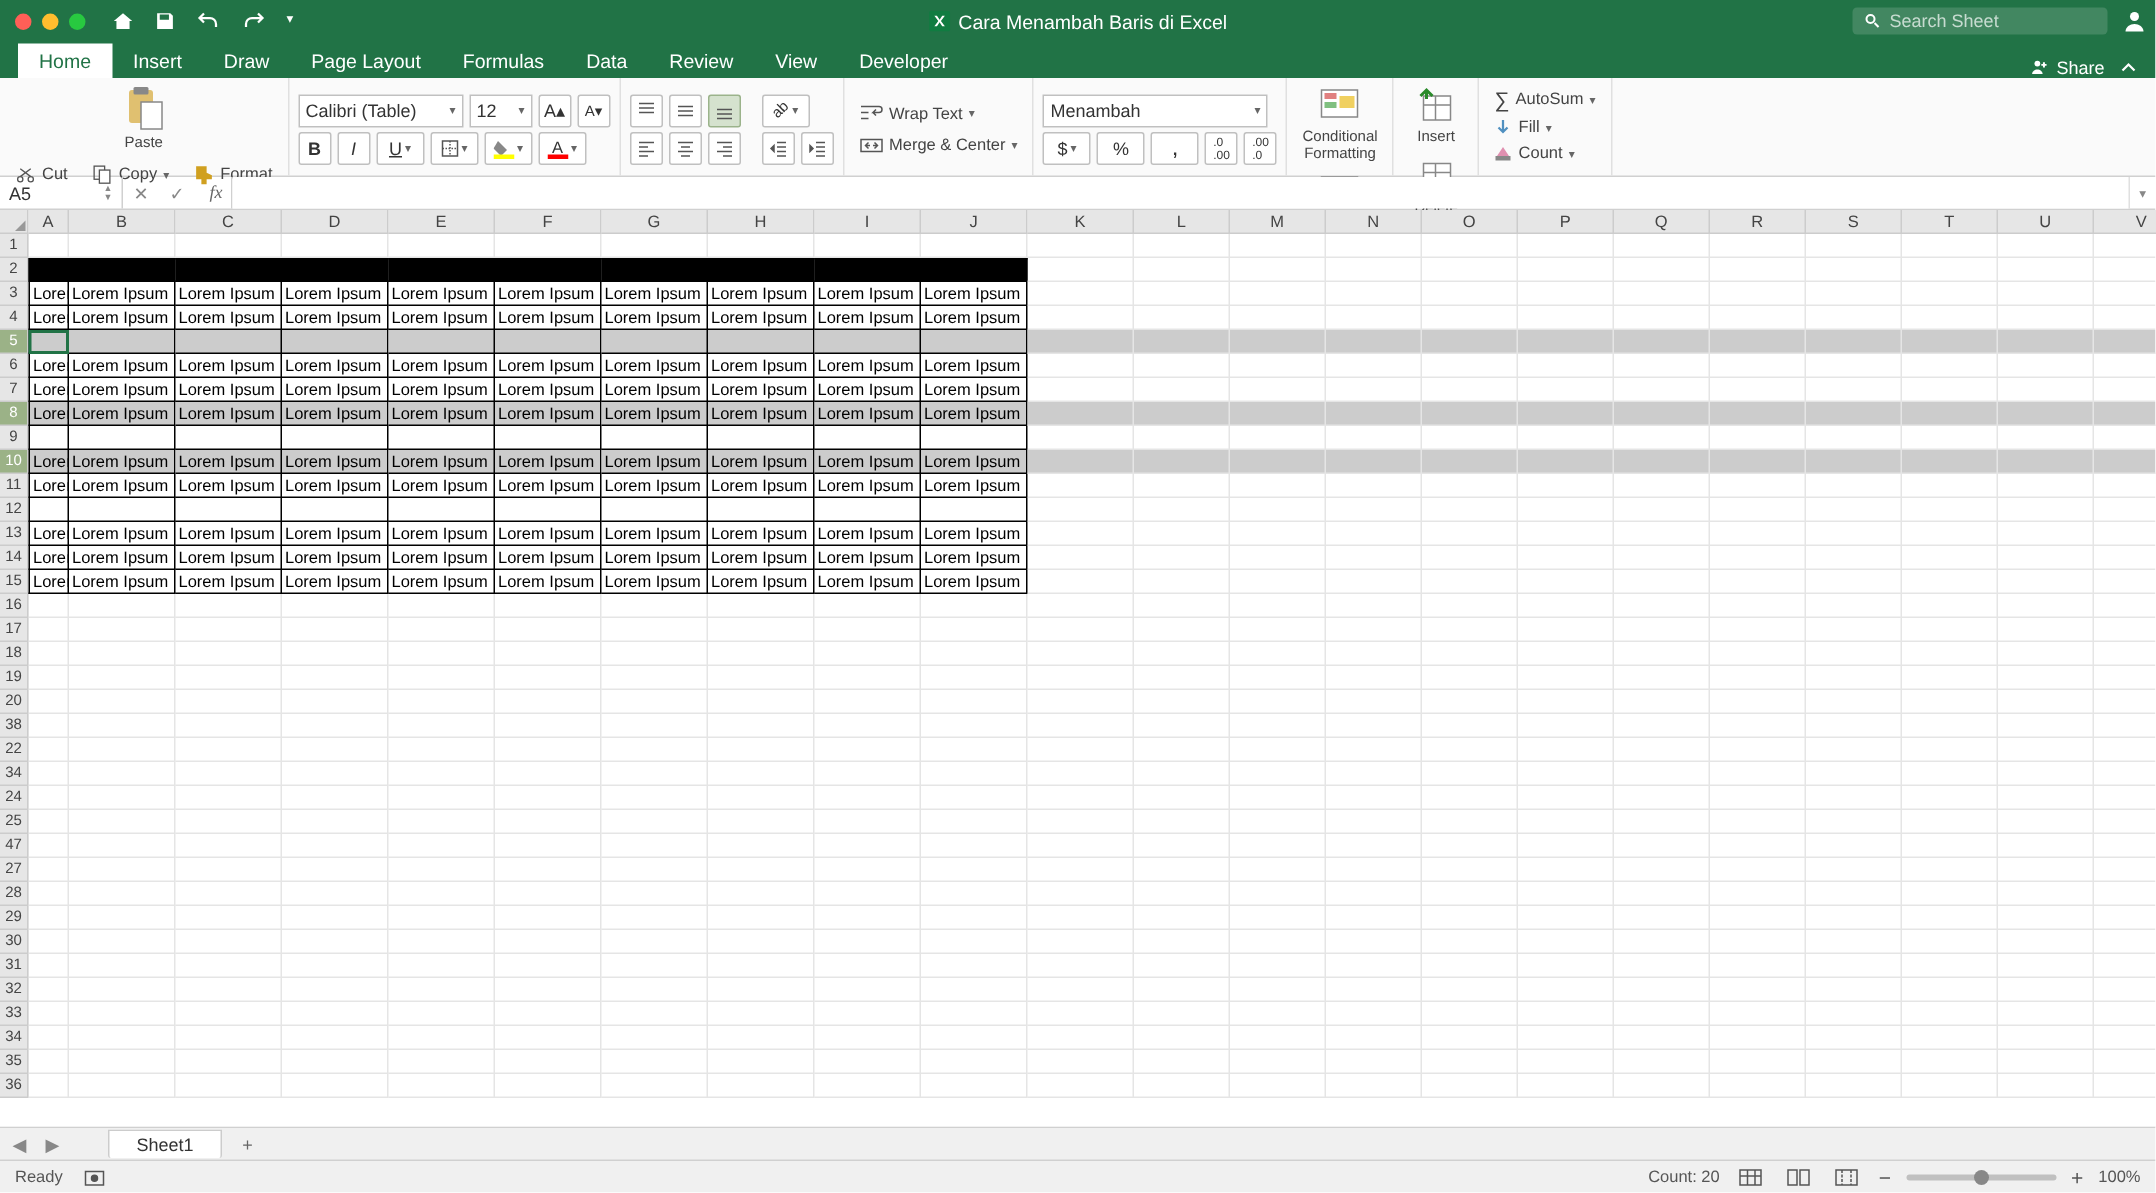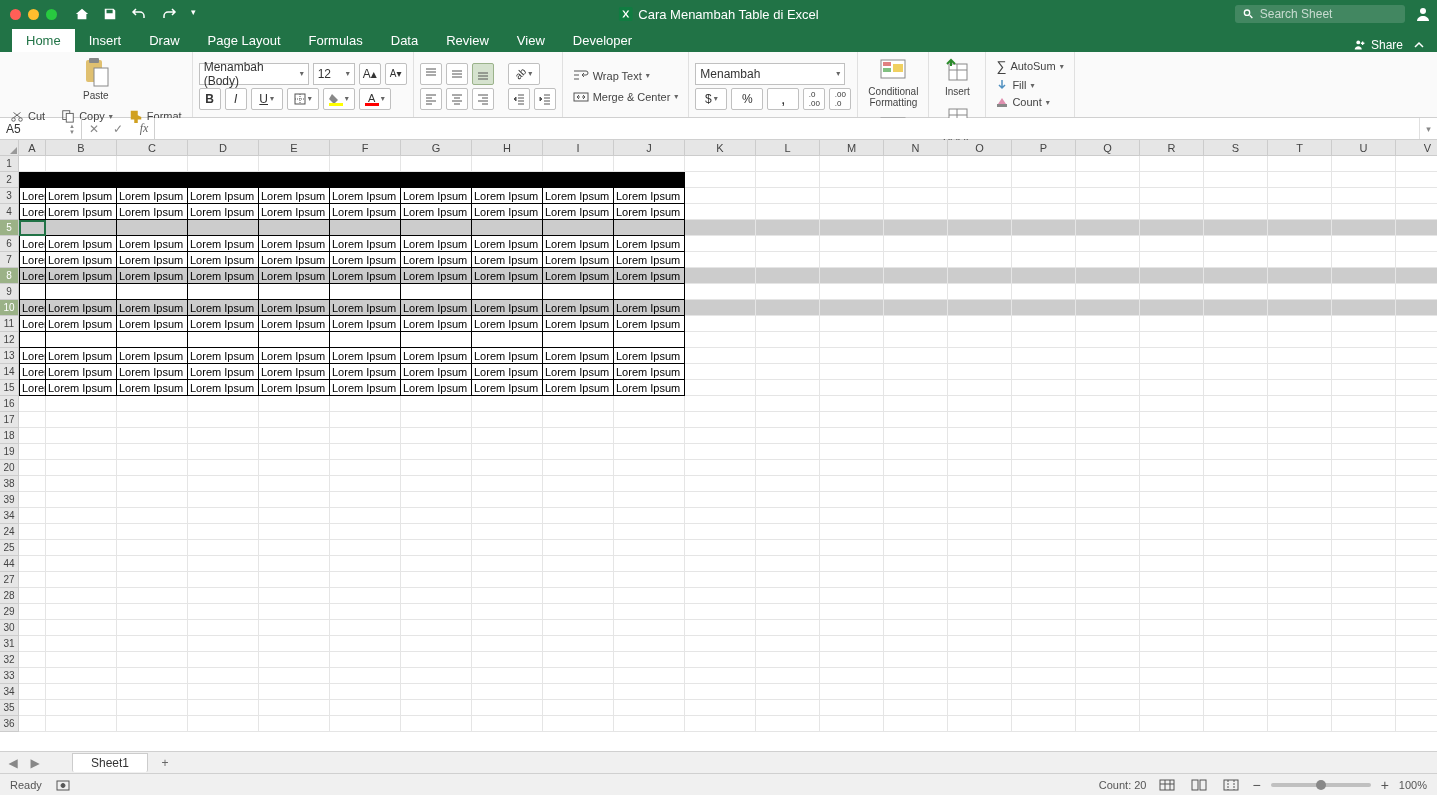--- a/index.html
+++ b/index.html
@@ -111,21 +111,21 @@
           <path d="M11 2l3 3-3 3M14 5H7a4 4 0 00-4 4v2"></path>
         </svg>
       </span>
     <span style="font-size:9px;">▾</span>
   </div>
   <div class="doc-title">
     <svg width="14" height="14" viewBox="0 0 16 16">
         <rect width="16" height="16" fill="#107c41" rx="2"></rect>
         <path d="M4 4l3 4-3 4h2l2-3 2 3h2l-3-4 3-4h-2L8 7 6 4z" fill="#fff"></path>
       </svg>
-    <span>Cara Menambah Table di Excel</span>
+    <span>Cara Menambah Baris di Excel</span>
   </div>
   <div class="search-area">
     <div class="search-box">
       <svg width="12" height="12" viewBox="0 0 16 16" fill="none" stroke="#fff" stroke-width="2">
           <circle cx="6" cy="6" r="4"></circle>
           <path d="M10 10l4 4"></path>
         </svg>
       <input placeholder="Search Sheet" style="">
     </div>
     <span>
@@ -200,21 +200,21 @@
             <span>Format</span>
           </div>
       </div>
     </div>
   </div>
 
   <div class="group">
     <div class="gcontent">
       <div class="row">
         <div class="combo" style="width:110px;">
-            <span style="flex:1;">Menambah (Body)</span>
+            <span style="flex:1;">Calibri (Table)</span>
             <span class="dd">▾</span>
           </div>
         <div class="combo" style="width:42px;">
             <span style="flex:1;">12</span>
             <span class="dd">▾</span>
           </div>
         <div class="sq">
             <span style="font-size:12px;">A▴</span>
           </div>
         <div class="sq">
@@ -1047,21 +1047,21 @@
         <div class="cell outside" style="width: 64px;"></div>
         <div class="cell outside" style="width: 64px;"></div>
         <div class="cell outside" style="width: 64px;"></div>
         <div class="cell outside" style="width: 64px;"></div>
         <div class="cell outside" style="width: 64px;"></div>
         <div class="cell outside" style="width: 64px;"></div>
         <div class="cell outside" style="width: 64px;"></div>
         <div class="cell outside" style="width: 64px;"></div>
       </div>
       <div class="row-g">
-        <div class="rh">39</div>
+        <div class="rh">22</div>
         <div class="cell" style="width: 27px;"></div>
         <div class="cell" style="width: 71px;"></div>
         <div class="cell" style="width: 71px;"></div>
         <div class="cell" style="width: 71px;"></div>
         <div class="cell" style="width: 71px;"></div>
         <div class="cell" style="width: 71px;"></div>
         <div class="cell" style="width: 71px;"></div>
         <div class="cell" style="width: 71px;"></div>
         <div class="cell" style="width: 71px;"></div>
         <div class="cell" style="width: 71px;"></div>
@@ -1147,21 +1147,21 @@
         <div class="cell outside" style="width: 64px;"></div>
         <div class="cell outside" style="width: 64px;"></div>
         <div class="cell outside" style="width: 64px;"></div>
         <div class="cell outside" style="width: 64px;"></div>
         <div class="cell outside" style="width: 64px;"></div>
         <div class="cell outside" style="width: 64px;"></div>
         <div class="cell outside" style="width: 64px;"></div>
         <div class="cell outside" style="width: 64px;"></div>
       </div>
       <div class="row-g">
-        <div class="rh">44</div>
+        <div class="rh">47</div>
         <div class="cell" style="width: 27px;"></div>
         <div class="cell" style="width: 71px;"></div>
         <div class="cell" style="width: 71px;"></div>
         <div class="cell" style="width: 71px;"></div>
         <div class="cell" style="width: 71px;"></div>
         <div class="cell" style="width: 71px;"></div>
         <div class="cell" style="width: 71px;"></div>
         <div class="cell" style="width: 71px;"></div>
         <div class="cell" style="width: 71px;"></div>
         <div class="cell" style="width: 71px;"></div>

